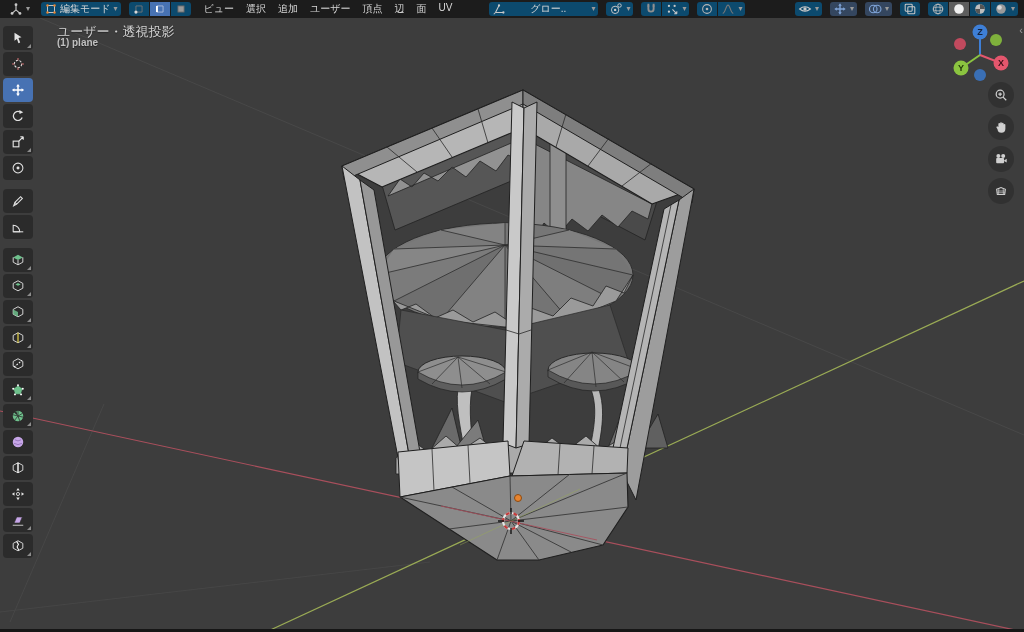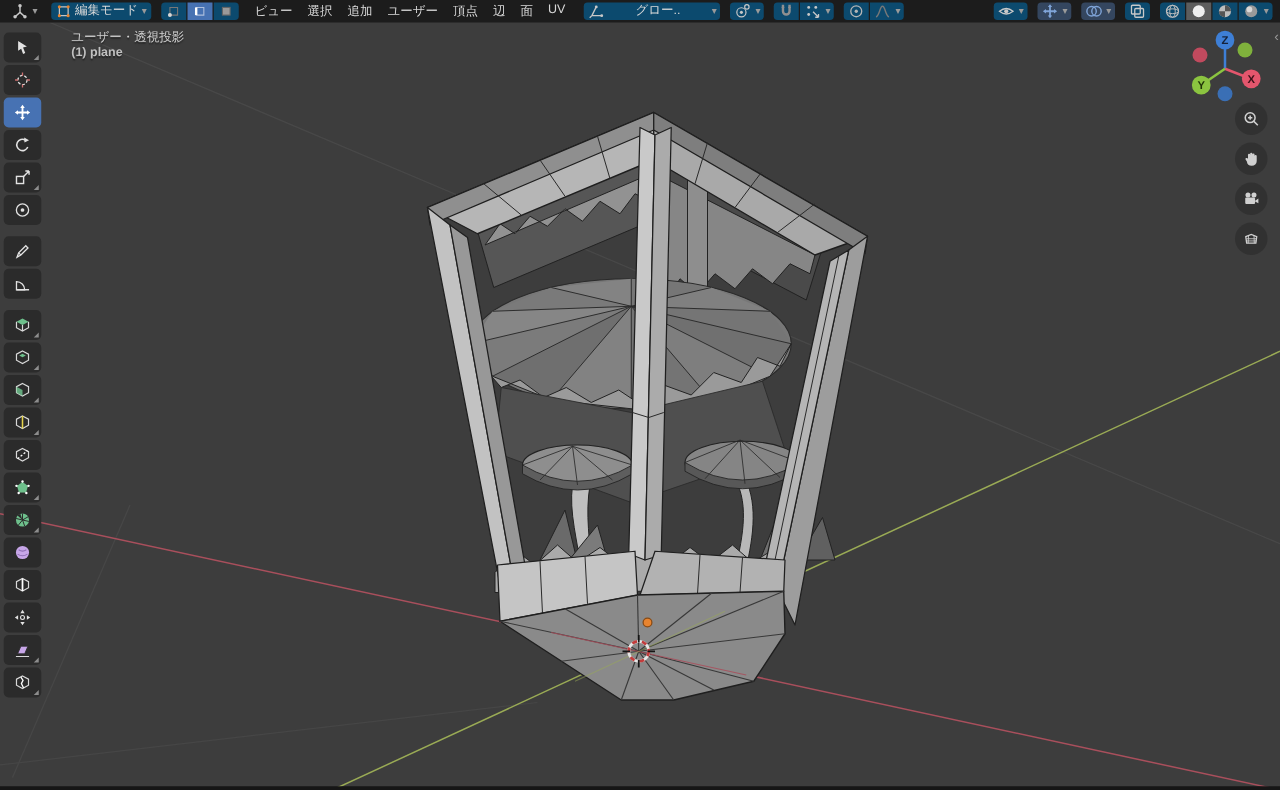--- a/index.html
+++ b/index.html
@@ -15,21 +15,21 @@
   .hbtn.active{background:#4772b3;color:#fff;}
   .hbtn.joined-l{border-radius:3px 0 0 3px;}
   .hbtn.joined-m{border-radius:0;}
   .hbtn.joined-r{border-radius:0 3px 3px 0;}
   .chev{font-size:8px;color:#9a9a9a;margin-left:1px;}
   .menus{display:flex;align-items:flex-start;gap:2px;}
   .menu-item{color:#d8d8d8;font-size:10px;padding:2px 5px;border-radius:3px;}
   .spacer{flex:1;}
   .icon16{width:14px;height:14px;display:block;}
   
-  .vp-label{position:absolute;left:57px;color:#d2d2d2;font-size:10px;z-index:5;text-shadow:0 1px 1px rgba(0,0,0,.4);}
+  .vp-label{position:absolute;left:57px;color:#d2d2d2;font-size:13px;z-index:5;text-shadow:0 1px 1px rgba(0,0,0,.4);}
   .vp-label.l1{top:23px;}
   .vp-label.l2{top:37px;font-size:10px;color:#c0c0c0;font-weight:bold;}
   
   .toolbar{position:absolute;left:3px;top:26px;display:flex;flex-direction:column;gap:2px;z-index:20;}
   .tool{width:30px;height:24px;background:#2b2b2b;border-radius:4px;display:flex;
         align-items:center;justify-content:center;position:relative;}
   .tool.active{background:#4772b3;}
   .tool.sub::after{content:"";position:absolute;right:2px;bottom:2px;border-style:solid;
         border-width:0 0 4px 4px;border-color:transparent transparent #8d8d8d transparent;}
   .tsep{height:5px;}
@@ -93,21 +93,21 @@
     <span class="menu-item">ビュー</span>
     <span class="menu-item">選択</span>
     <span class="menu-item">追加</span>
     <span class="menu-item">ユーザー</span>
     <span class="menu-item">頂点</span>
     <span class="menu-item">辺</span>
     <span class="menu-item">面</span>
     <span class="menu-item">UV</span>
   </div>
 
-  <div class="hbtn" style="margin-left:2px;gap:24px;">
+  <div class="hbtn" style="margin-left:24px;gap:24px;">
     <svg class="icon16" viewBox="0 0 16 16">
       <path d="M4 12 L8 4 M4 12 H13 M4 12 L2 14" stroke="#c8c8c8" stroke-width="1.2" fill="none"></path>
       <circle cx="8" cy="4" r="1.3" fill="#c8c8c8"></circle>
         <circle cx="13" cy="12" r="1.3" fill="#c8c8c8"></circle>
     </svg>
     <span>グロー..</span>
     <span class="chev">▾</span>
   </div>
 
   <div class="hbtn">

